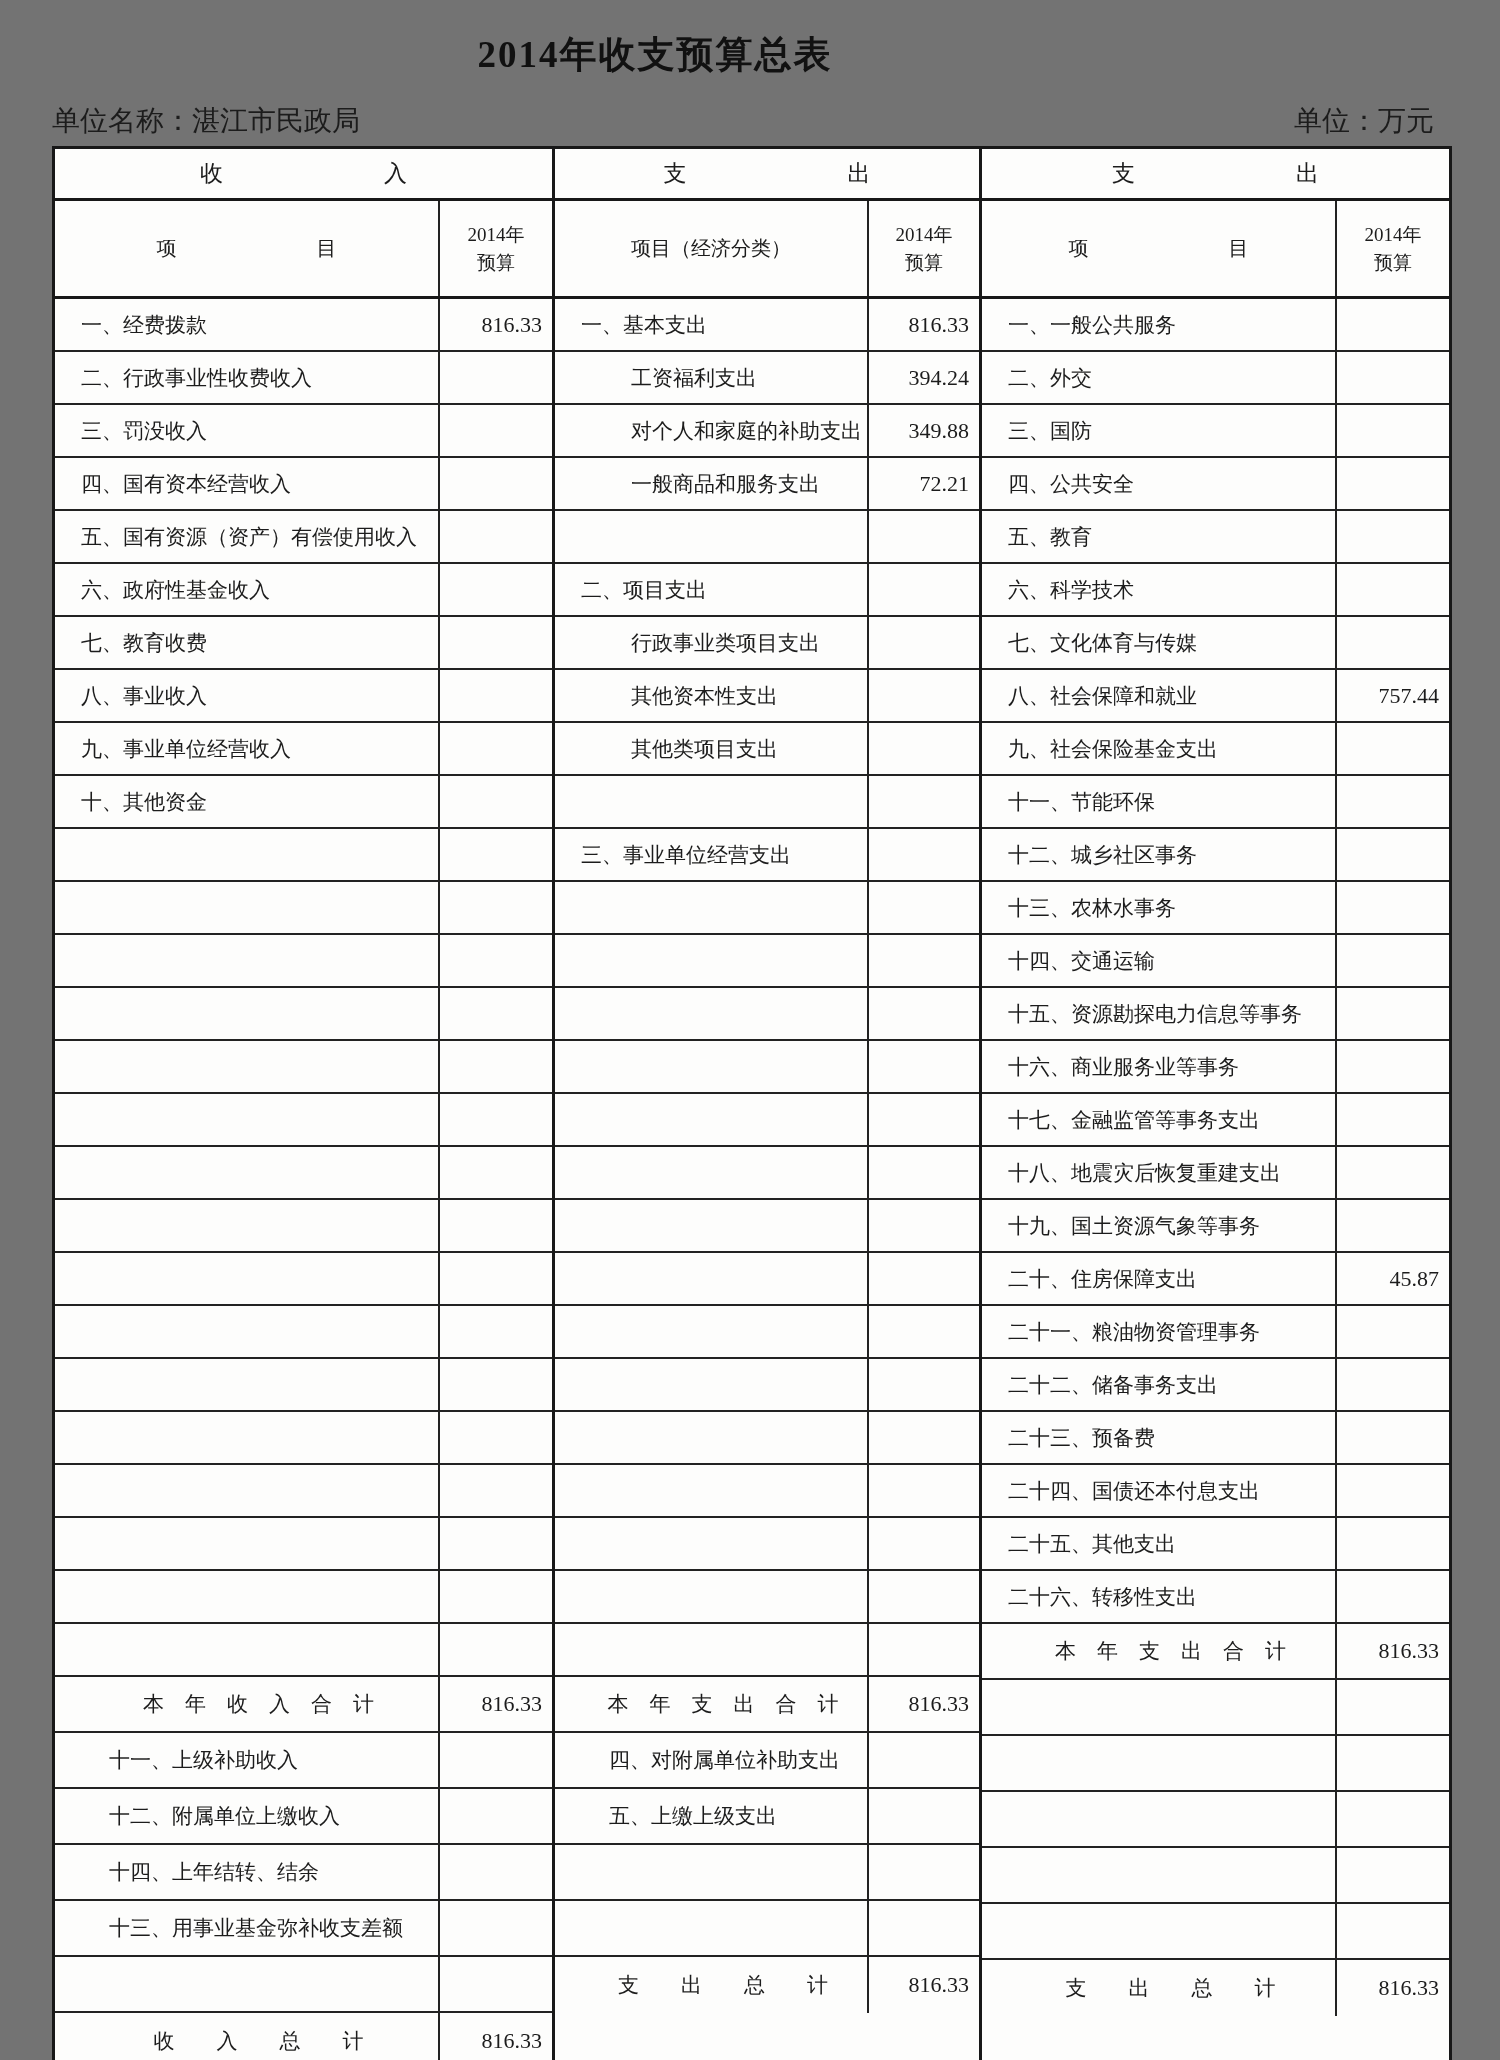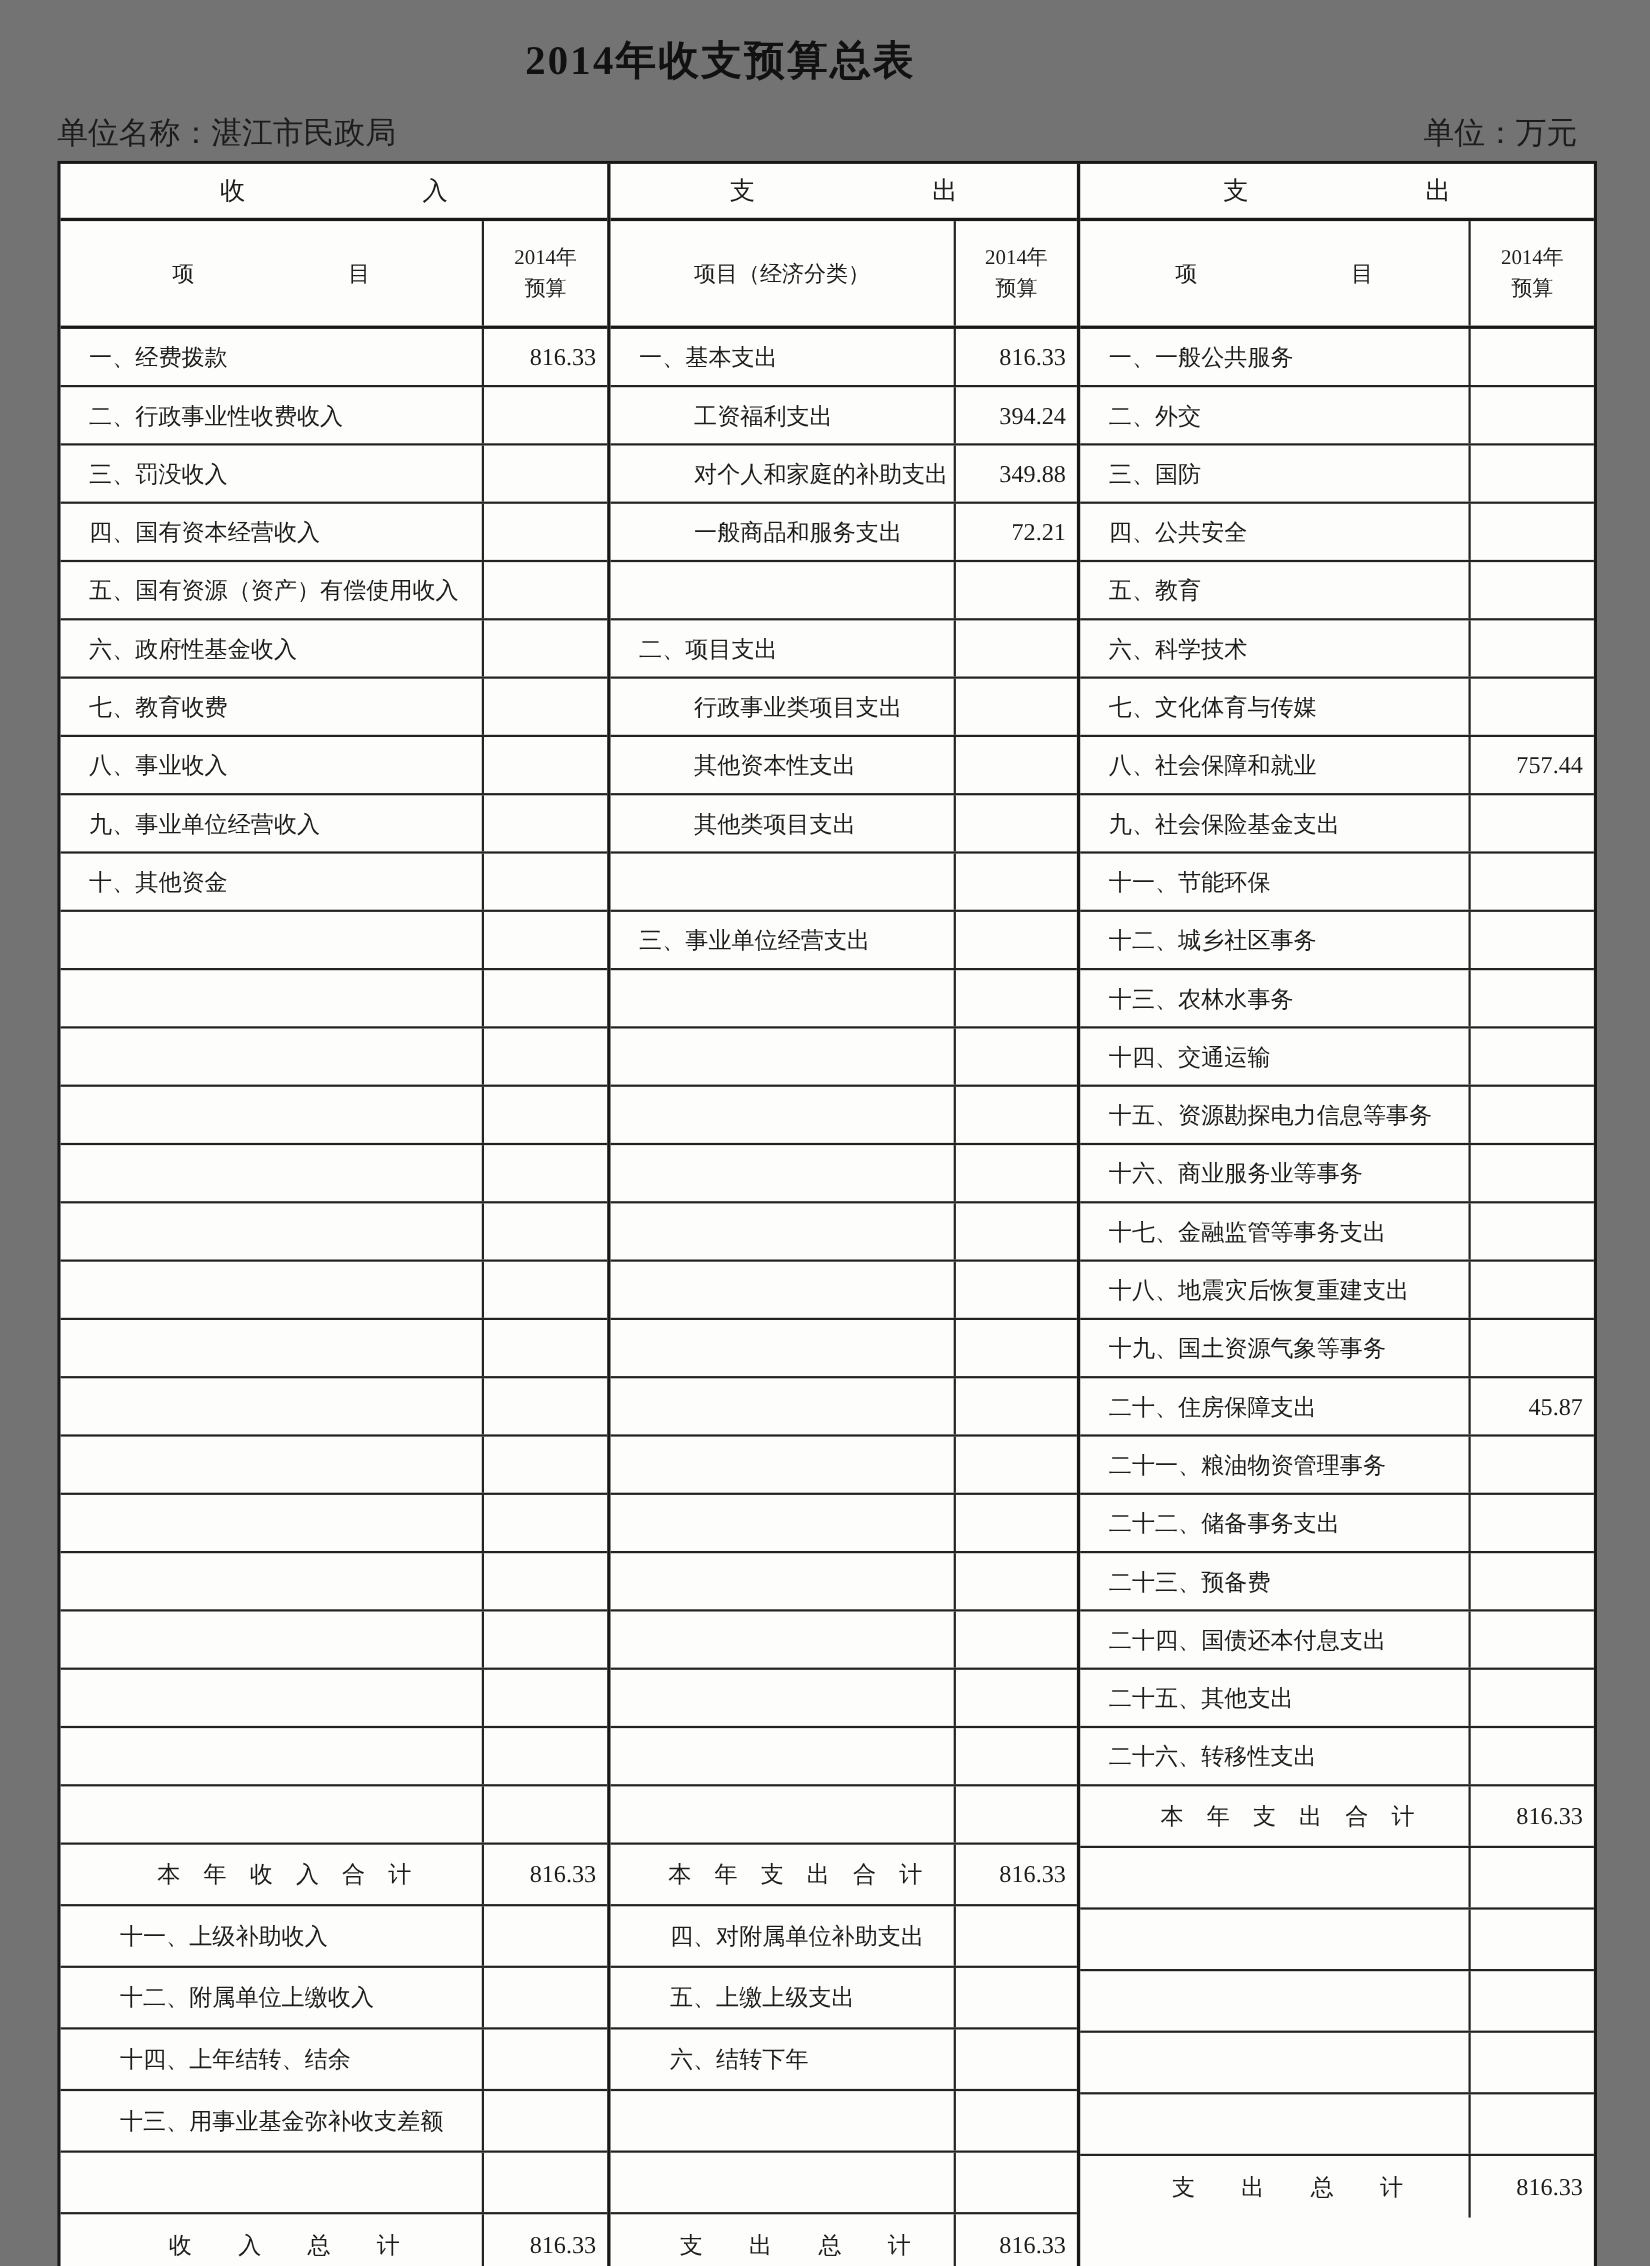--- a/index.html
+++ b/index.html
@@ -384,24 +384,20 @@
           </div>
           <div class="row">
             <div class="row-label">四、对附属单位补助支出</div>
             <div class="row-value"></div>
           </div>
           <div class="row">
             <div class="row-label">五、上缴上级支出</div>
             <div class="row-value"></div>
           </div>
           <div class="row">
-            <div class="row-label">六、结转下年</div>
-            <div class="row-value"></div>
-          </div>
-          <div class="row">
             <div class="row-label"></div>
             <div class="row-value"></div>
           </div>
           <div class="row">
             <div class="row-label"></div>
             <div class="row-value"></div>
           </div>
           <div class="row total">
             <div class="row-label">支　　出　　总　　计</div>
             <div class="row-value">816.33</div>

